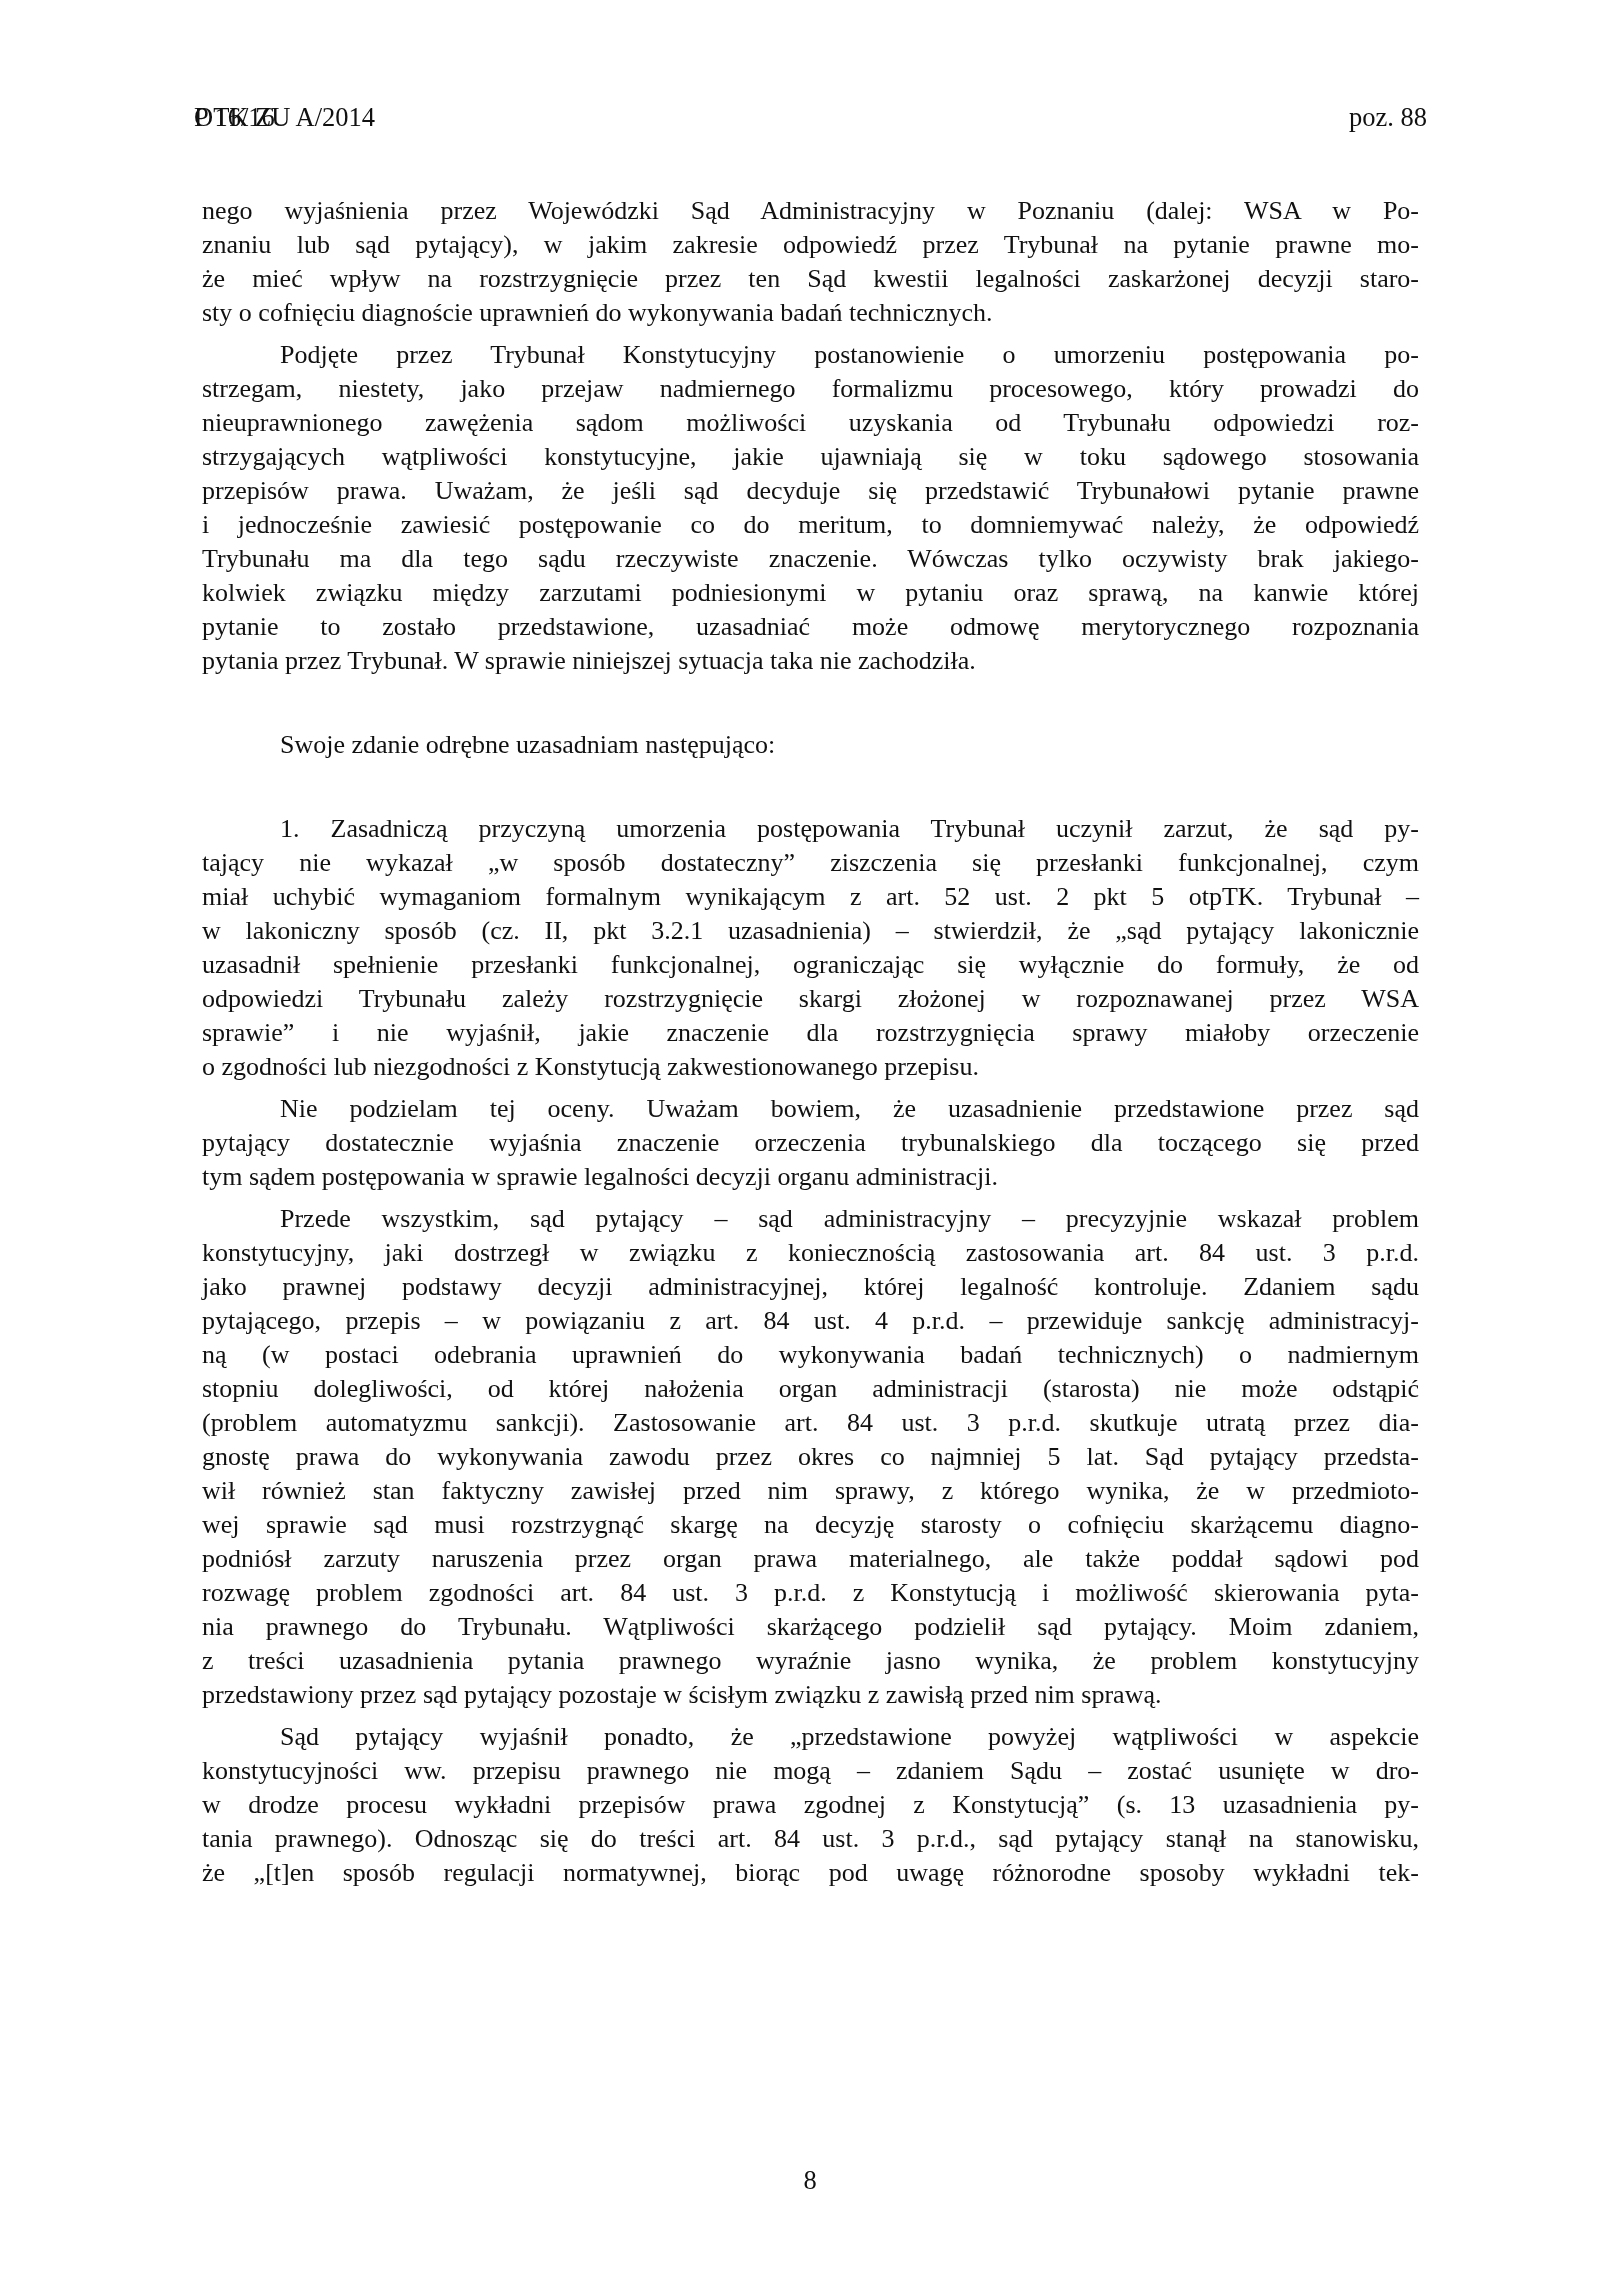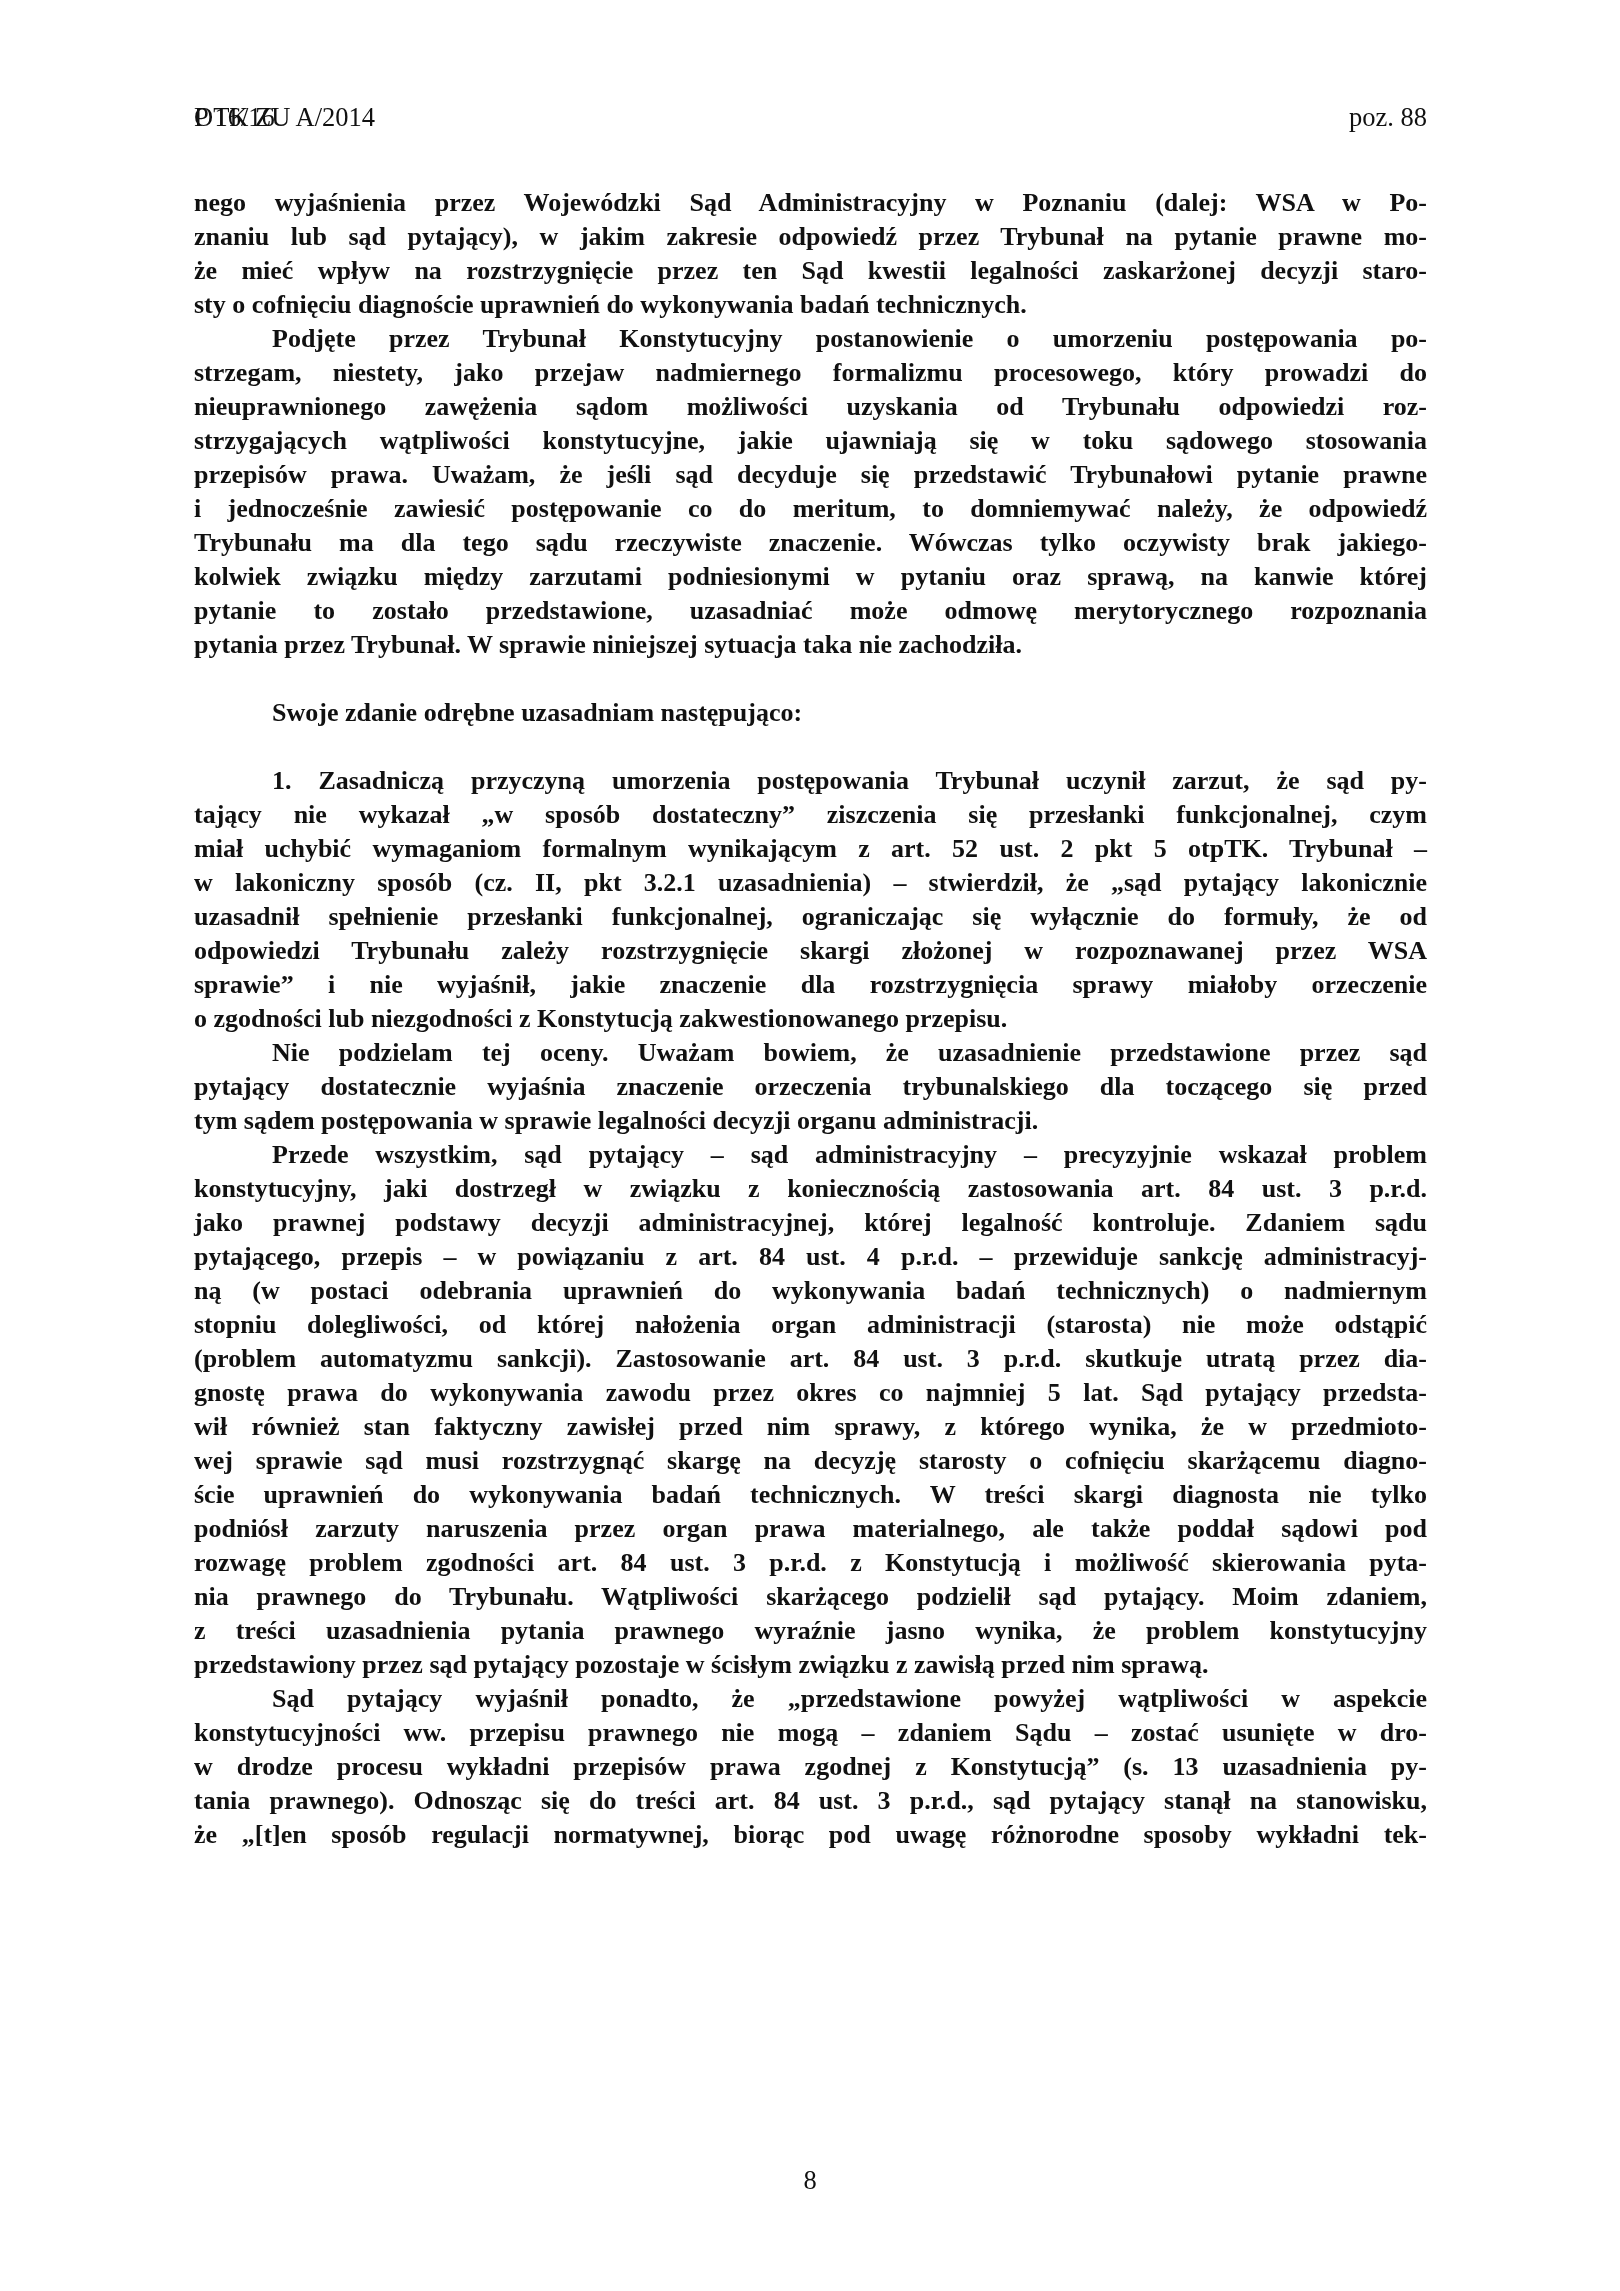--- a/index.html
+++ b/index.html
@@ -13,21 +13,21 @@
     font-size: 26.5px; line-height: 39px;
   }
   .header .left { position: absolute; left: 0; top: 0; }
   .header .center { position: absolute; left: 0; right: 0; top: 0; text-align: left; }
   .header .right { position: absolute; right: 0; top: 0; }
 
   .body {
     position: absolute; top: 186px; left: 194px; width: 1233px;
     font-size: 26px; line-height: 34px;
   }
-  .para { margin: 0; font-weight: bold; }
+  .para { margin: 8px; }
   .line {
     display: block; white-space: nowrap; text-align: justify; text-align-last: justify;
     height: 34px;
   }
   .line.last { text-align-last: left; }
   .para.indent .line.first { padding-left: 78px; }
   .gap { height: 34px; }
 
   .page-number {
     position: absolute; top: 2161px; left: 0; width: 1620px; text-align: center;
@@ -86,21 +86,20 @@
       <span class="line first">Przede wszystkim, sąd pytający – sąd administracyjny – precyzyjnie wskazał problem</span>
       <span class="line">konstytucyjny, jaki dostrzegł w związku z koniecznością zastosowania art. 84 ust. 3 p.r.d.</span>
       <span class="line">jako prawnej podstawy decyzji administracyjnej, której legalność kontroluje. Zdaniem sądu</span>
       <span class="line">pytającego, przepis – w powiązaniu z art. 84 ust. 4 p.r.d. – przewiduje sankcję administracyj-</span>
       <span class="line">ną (w postaci odebrania uprawnień do wykonywania badań technicznych) o nadmiernym</span>
       <span class="line">stopniu dolegliwości, od której nałożenia organ administracji (starosta) nie może odstąpić</span>
       <span class="line">(problem automatyzmu sankcji). Zastosowanie art. 84 ust. 3 p.r.d. skutkuje utratą przez dia-</span>
       <span class="line">gnostę prawa do wykonywania zawodu przez okres co najmniej 5 lat. Sąd pytający przedsta-</span>
       <span class="line">wił również stan faktyczny zawisłej przed nim sprawy, z którego wynika, że w przedmioto-</span>
       <span class="line">wej sprawie sąd musi rozstrzygnąć skargę na decyzję starosty o cofnięciu skarżącemu diagno-</span>
-      <span class="line">ście uprawnień do wykonywania badań technicznych. W treści skargi diagnosta nie tylko</span>
       <span class="line">podniósł zarzuty naruszenia przez organ prawa materialnego, ale także poddał sądowi pod</span>
       <span class="line">rozwagę problem zgodności art. 84 ust. 3 p.r.d. z Konstytucją i możliwość skierowania pyta-</span>
       <span class="line">nia prawnego do Trybunału. Wątpliwości skarżącego podzielił sąd pytający. Moim zdaniem,</span>
       <span class="line">z treści uzasadnienia pytania prawnego wyraźnie jasno wynika, że problem konstytucyjny</span>
       <span class="line last">przedstawiony przez sąd pytający pozostaje w ścisłym związku z zawisłą przed nim sprawą.</span>
     </div>
     <div class="para indent">
       <span class="line first">Sąd pytający wyjaśnił ponadto, że „przedstawione powyżej wątpliwości w aspekcie</span>
       <span class="line">konstytucyjności ww. przepisu prawnego nie mogą – zdaniem Sądu – zostać usunięte w dro-</span>
       <span class="line">w drodze procesu wykładni przepisów prawa zgodnej z Konstytucją” (s. 13 uzasadnienia py-</span>

